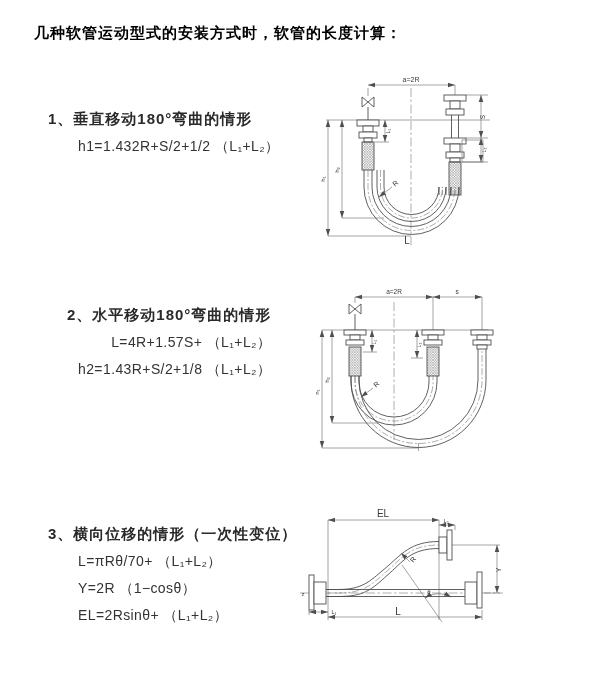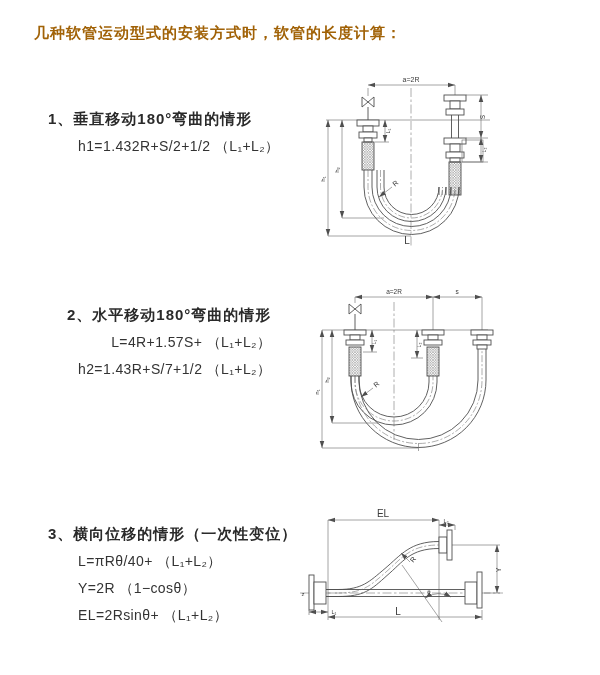--- a/index.html
+++ b/index.html
@@ -2,21 +2,21 @@
 <html><head>
 <meta charset="utf-8">
 <style>
   html,body{margin:0;padding:0;background:#e9e9e9;}
   .page{
     position:relative;width:600px;height:675px;margin:0 auto;background:#ffffff;
     font-family:"Liberation Sans","DejaVu Sans",sans-serif;color:#2e2e2e;overflow:hidden;
   }
   .title{
     position:absolute;left:34px;top:24px;font-size:15px;font-weight:bold;
-    letter-spacing:1px;color:#a16207;white-space:nowrap;
+    letter-spacing:1px;color:#000000;white-space:nowrap;
   }
   .sec-text{position:absolute;white-space:nowrap;}
   .sec-heading{font-size:15px;font-weight:bold;color:#2a2a2a;letter-spacing:1px;}
   .formula{margin-left:30px;margin-top:9px;font-size:14px;color:#333;letter-spacing:0.4px;height:18px;}
   .sec1{left:48px;top:110px;}
   .sec2{left:48px;top:306px;text-align:right;}
   .sec3{left:48px;top:508px;margin-top:17px;}
   .diagram{position:absolute;}
   .d1{left:318px;top:66px;}
   .d2{left:316px;top:282px;}
@@ -49,26 +49,26 @@
   <div class="title">几种软管运动型式的安装方式时，软管的长度计算：</div>
 
   <div class="sec-text sec1">
     <div class="sec-heading">1、垂直移动180°弯曲的情形</div>
     <div class="formula">h1=1.432R+S/2+1/2 （L₁+L₂）</div>
   </div>
 
   <div class="sec-text sec2">
     <div class="sec-heading">2、水平移动180°弯曲的情形</div>
     <div class="formula">L=4R+1.57S+ （L₁+L₂）</div>
-    <div class="formula">h2=1.43R+S/7+1/2 （L₁+L₂）</div>
+    <div class="formula">h2=1.43R+S/2+1/8 （L₁+L₂）</div>
   </div>
 
   <div class="sec-text sec3">
     <div class="sec-heading">3、横向位移的情形（一次性变位）</div>
-    <div class="formula">L=πRθ/40+ （L₁+L₂）</div>
+    <div class="formula">L=πRθ/70+ （L₁+L₂）</div>
     <div class="formula">Y=2R （1−cosθ）</div>
     <div class="formula">EL=2Rsinθ+ （L₁+L₂）</div>
   </div>
 
   <svg class="diagram d1" width="240" height="185" viewBox="0 0 240 185">
     <path class="cl" d="M93,22 V180"></path>
 
     <g>
       <path class="thin" d="M50,22 V30 M137,19 V29"></path>
       <path class="thin" d="M50,19 H137" marker-start="url(#arr)" marker-end="url(#arr)"></path>

